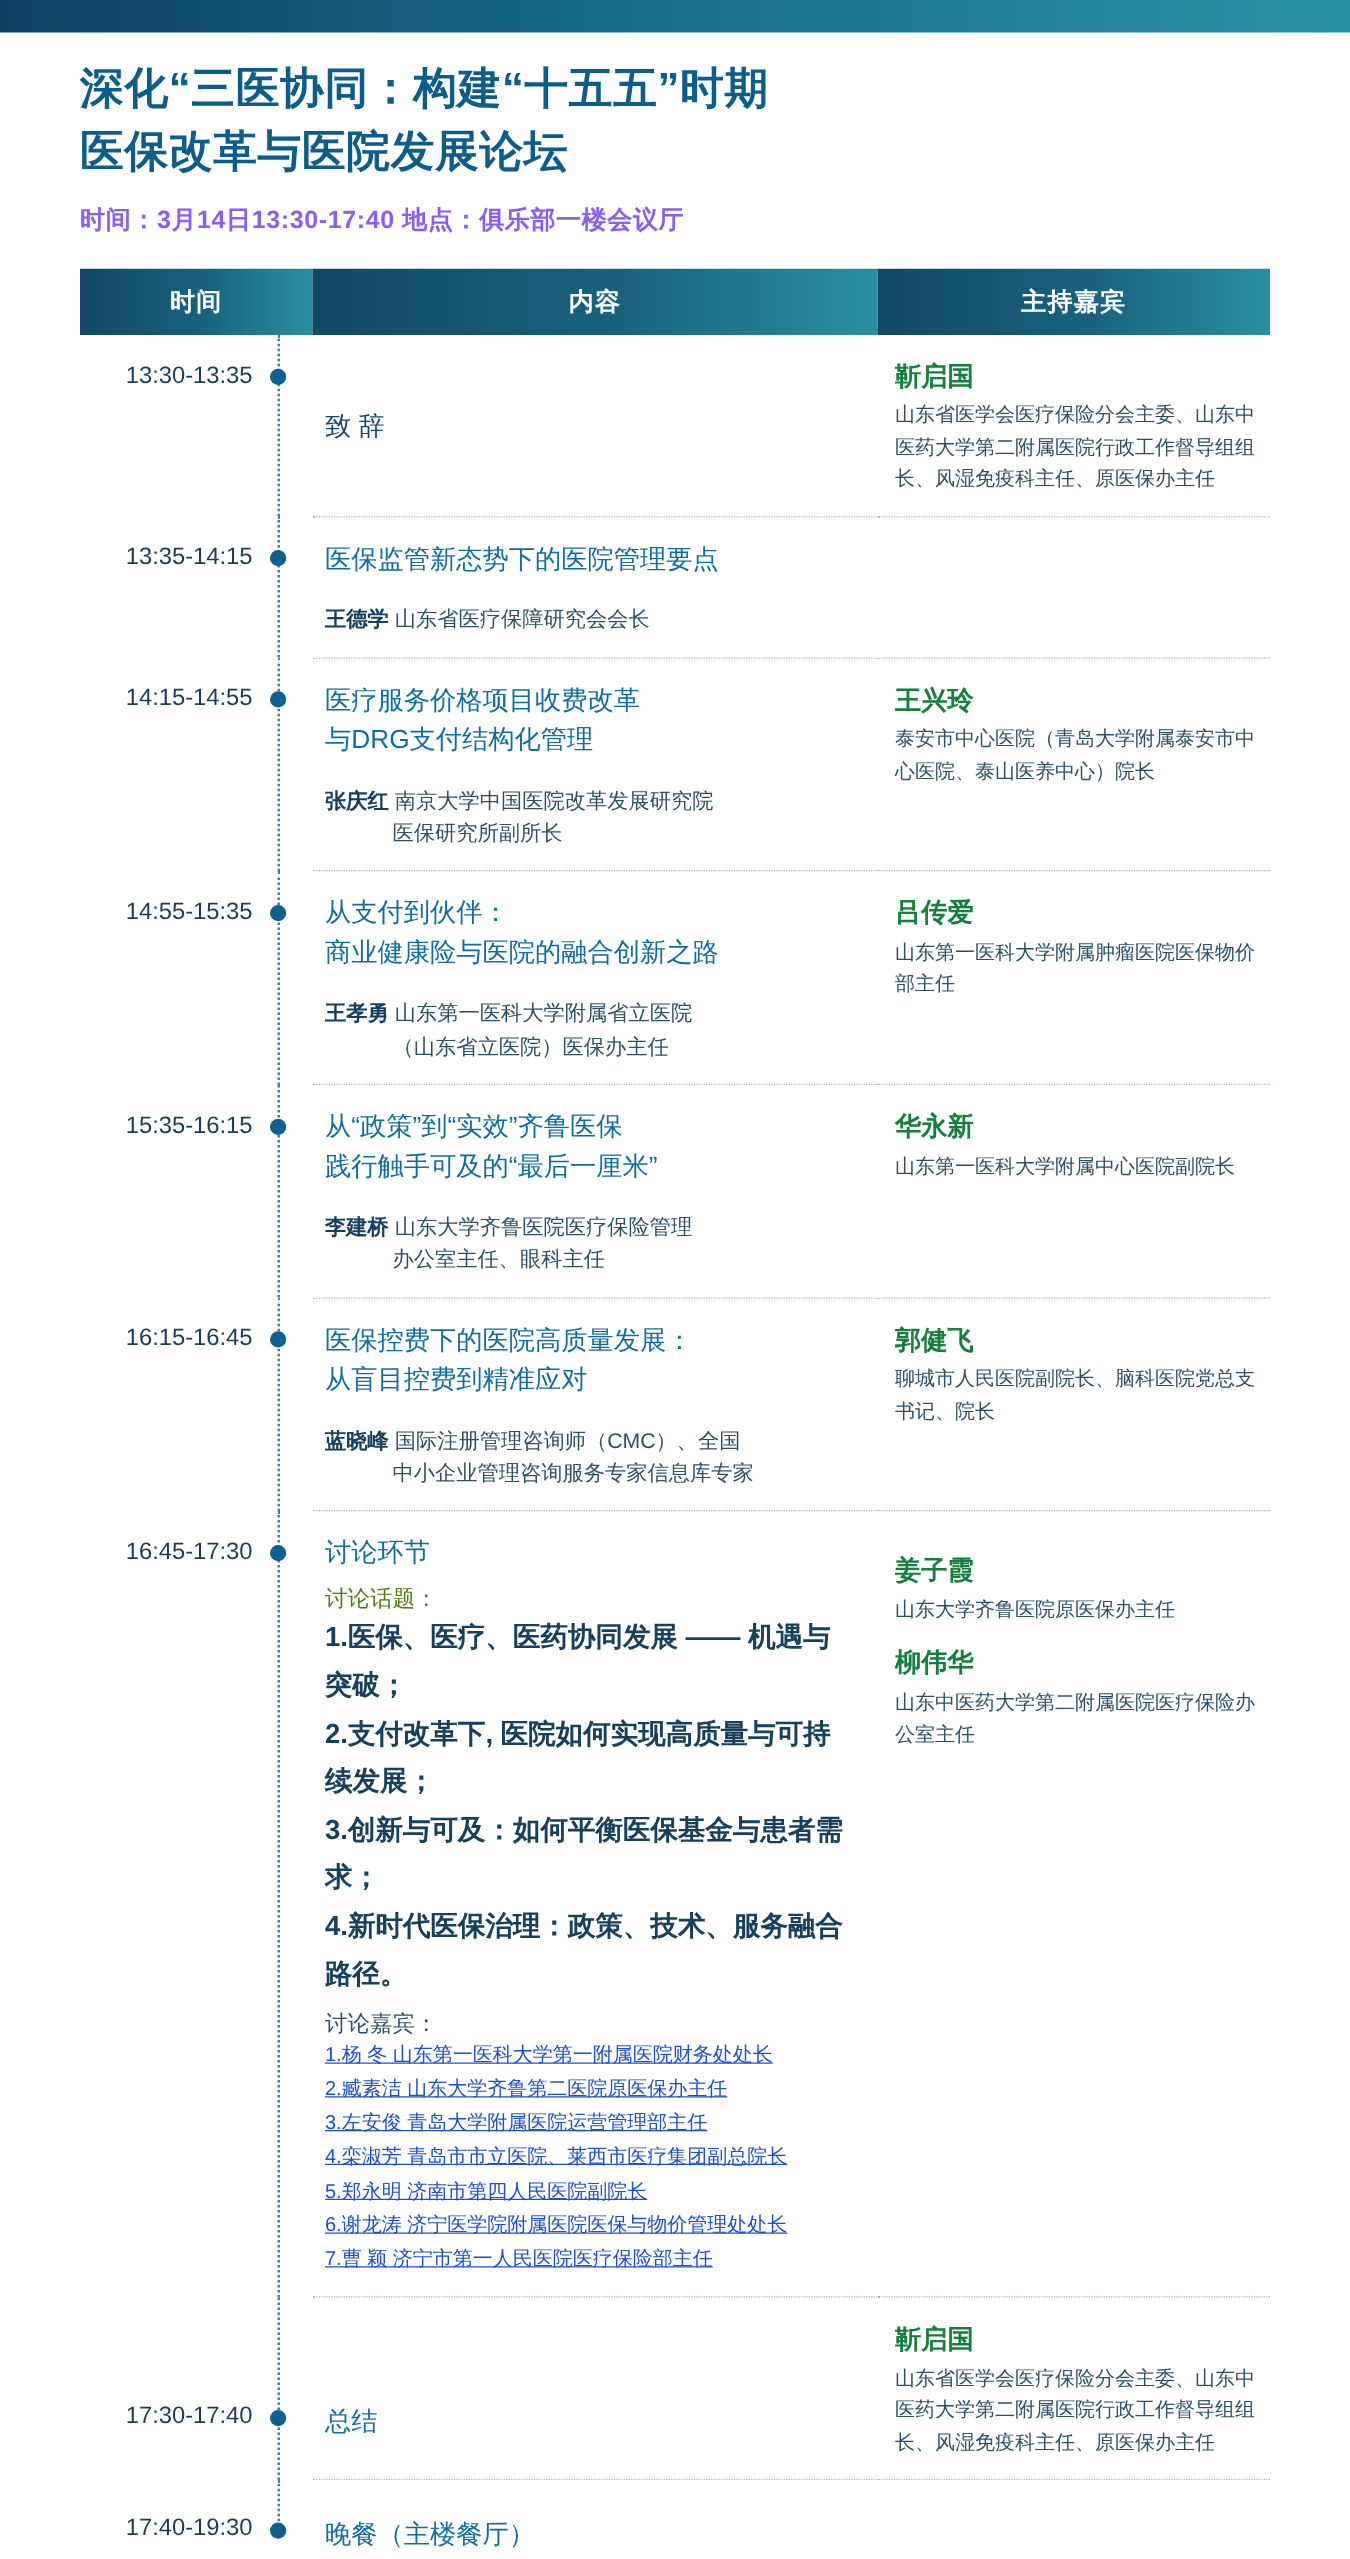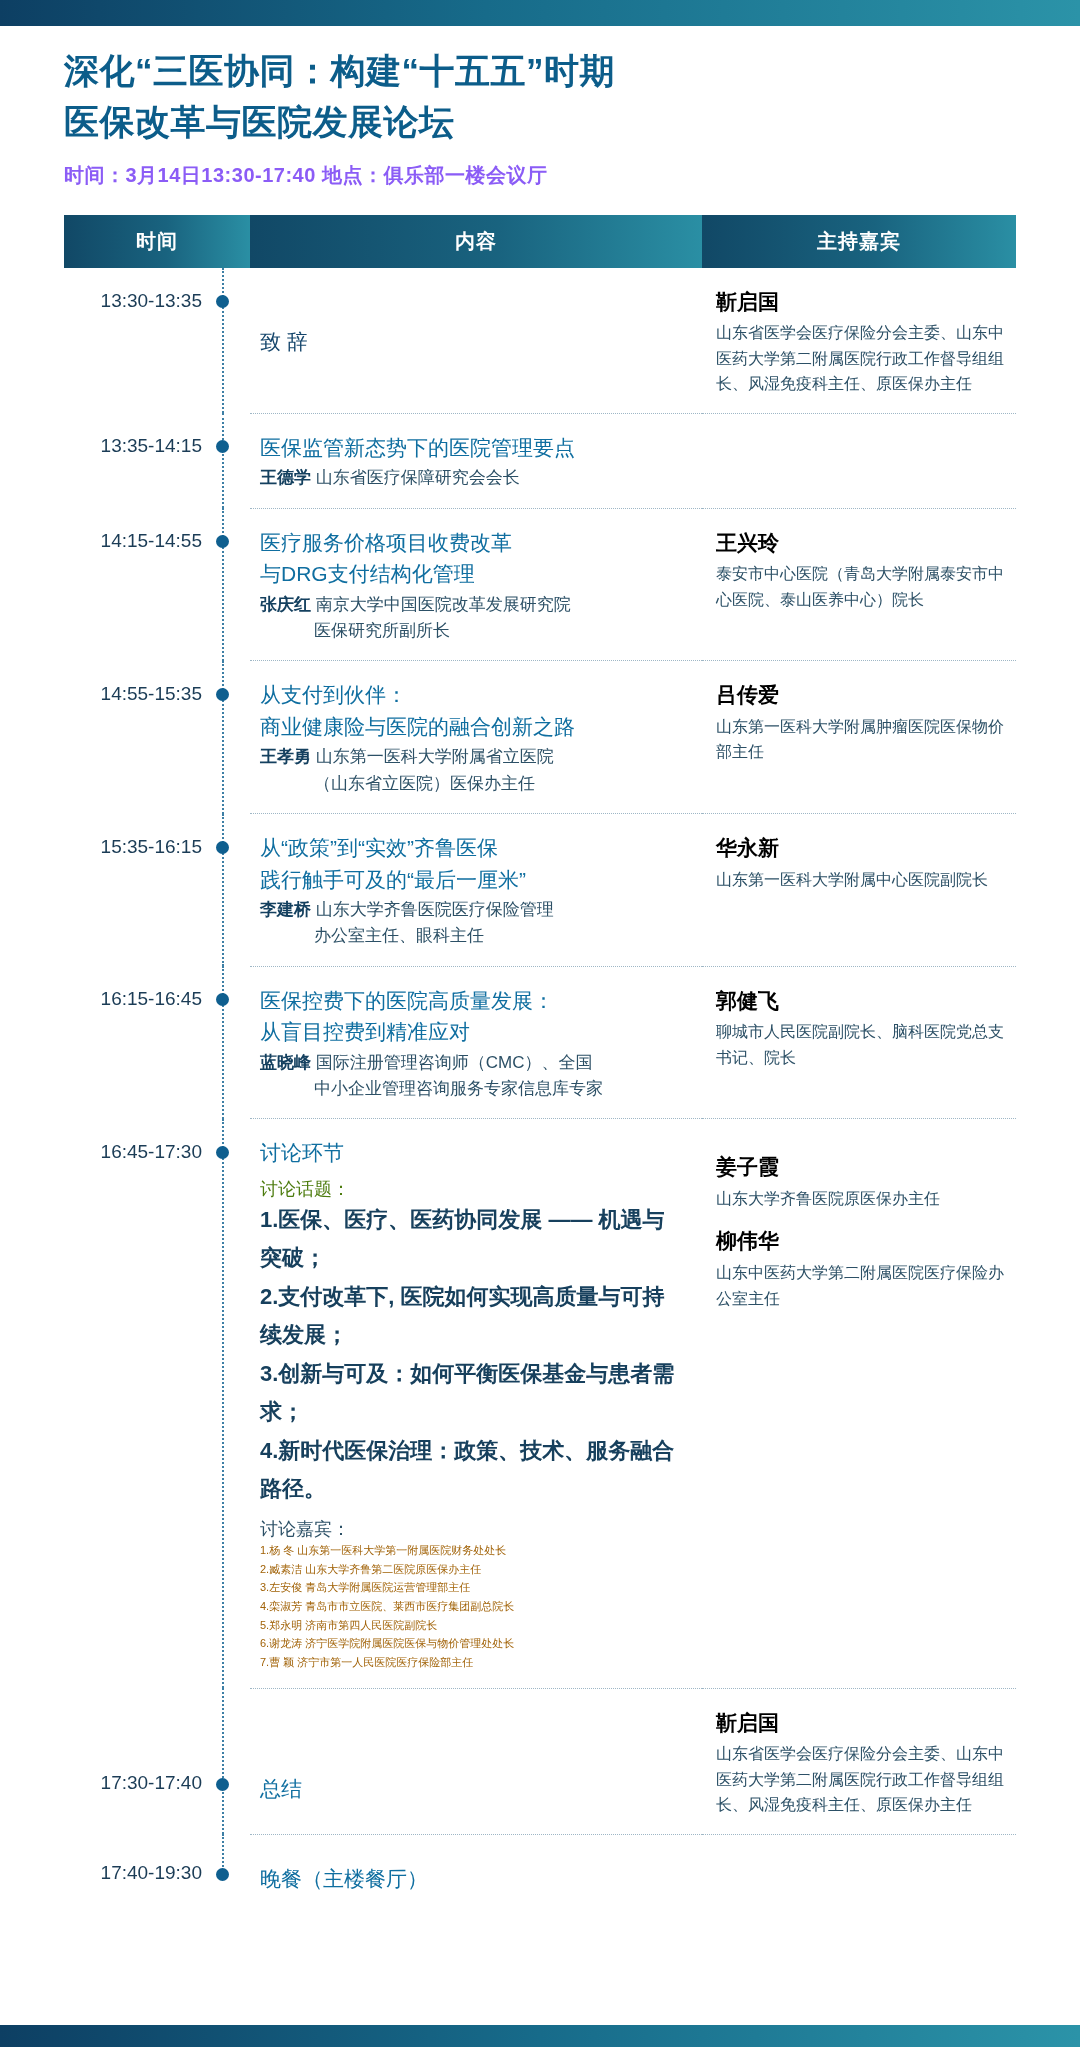--- a/index.html
+++ b/index.html
@@ -139,35 +139,35 @@
     line-height: 1.5;
     font-weight: normal;
   }
   .topic-plain {
     font-size: 21px;
     color: #14456b;
     line-height: 1.5;
     margin-top: 40px;
   }
   .speaker {
-    margin-top: 2px;
+    margin-top: 20px;
     font-size: 17px;
     color: #23475f;
     line-height: 1.55;
   }
   .speaker .nm {
     color: #14405f;
     font-weight: bold;
   }
   .speaker .aff { color: #2c5066; }
 
   .host-name {
     font-size: 21px;
     font-weight: bold;
-    color: #000000;
+    color: #15803d;
     line-height: 1.5;
   }
   .host-desc {
     font-size: 16px;
     color: #2c5066;
     line-height: 1.6;
     margin-top: 3px;
   }
   .host-gap { height: 14px; }
 
@@ -181,23 +181,24 @@
     color: #17405d;
     font-weight: bold;
     line-height: 1.75;
   }
   .guest-label {
     margin-top: 8px;
     font-size: 18px;
     color: #2c5066;
   }
   .guest-item {
-    font-size: 11px;
-    color: #a16207;
+    font-size: 16px;
+    color: #1d4ed8;
     line-height: 1.7;
+    text-decoration: underline;
   }
 </style>
 </head>
 <body>
 
 <div class="page">
   <div class="top-band"></div>
 
   <div class="content">
     <div class="title">深化“三医协同：构建“十五五”时期</div>

